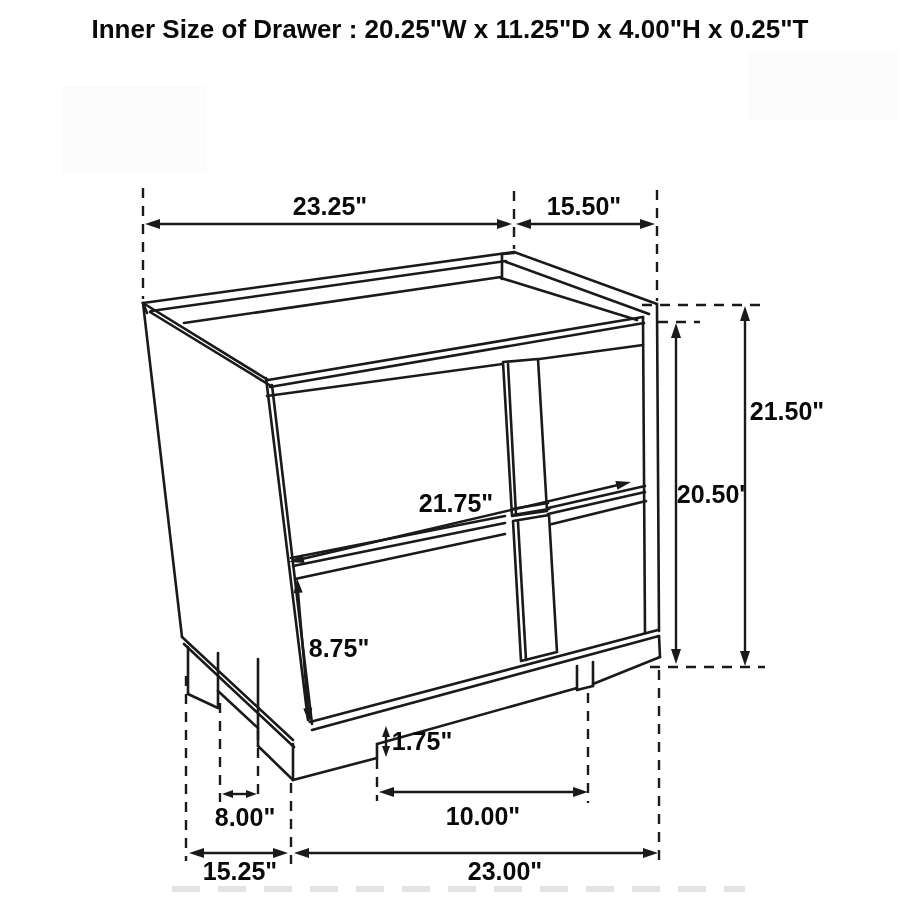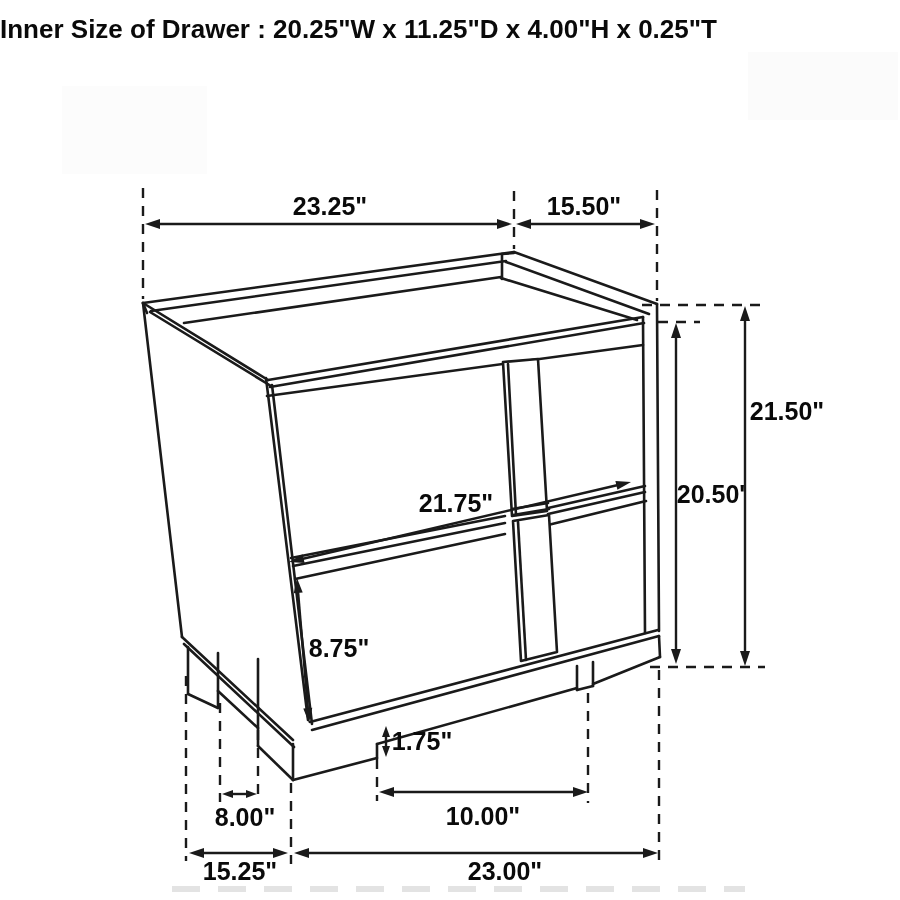--- a/index.html
+++ b/index.html
@@ -1,18 +1,18 @@
 <!DOCTYPE html>
 <html><head>
 <meta charset="utf-8">
 <style>
   html,body{margin:0;padding:0;background:#ffffff;}
   .stage{position:relative;width:900px;height:900px;background:#ffffff;overflow:hidden;
          font-family:"Liberation Sans", sans-serif;}
-  .page-title{position:absolute;left:0;top:14px;width:100%;text-align:left;
+  .page-title{position:absolute;left:0;top:14px;width:100%;text-align:center;
               font-weight:bold;font-size:26px;letter-spacing:0px;color:#0a0a0a;white-space:nowrap;}
   svg{position:absolute;left:0;top:0;}
   .cab{stroke:#1a1a1a;stroke-width:2.6;fill:none;stroke-linecap:round;stroke-linejoin:round;}
   .dimline{stroke:#1a1a1a;stroke-width:2.4;fill:none;stroke-linecap:butt;}
   .ext{stroke:#1a1a1a;stroke-width:2.4;fill:none;stroke-dasharray:10 8;stroke-linecap:butt;}
   .head{fill:#1a1a1a;stroke:none;}
   .dim{font:bold 25px "Liberation Sans", sans-serif;fill:#0a0a0a;text-anchor:middle;}
   .strip{fill:#ffffff;}
   .ghost{position:absolute;}
 </style>

